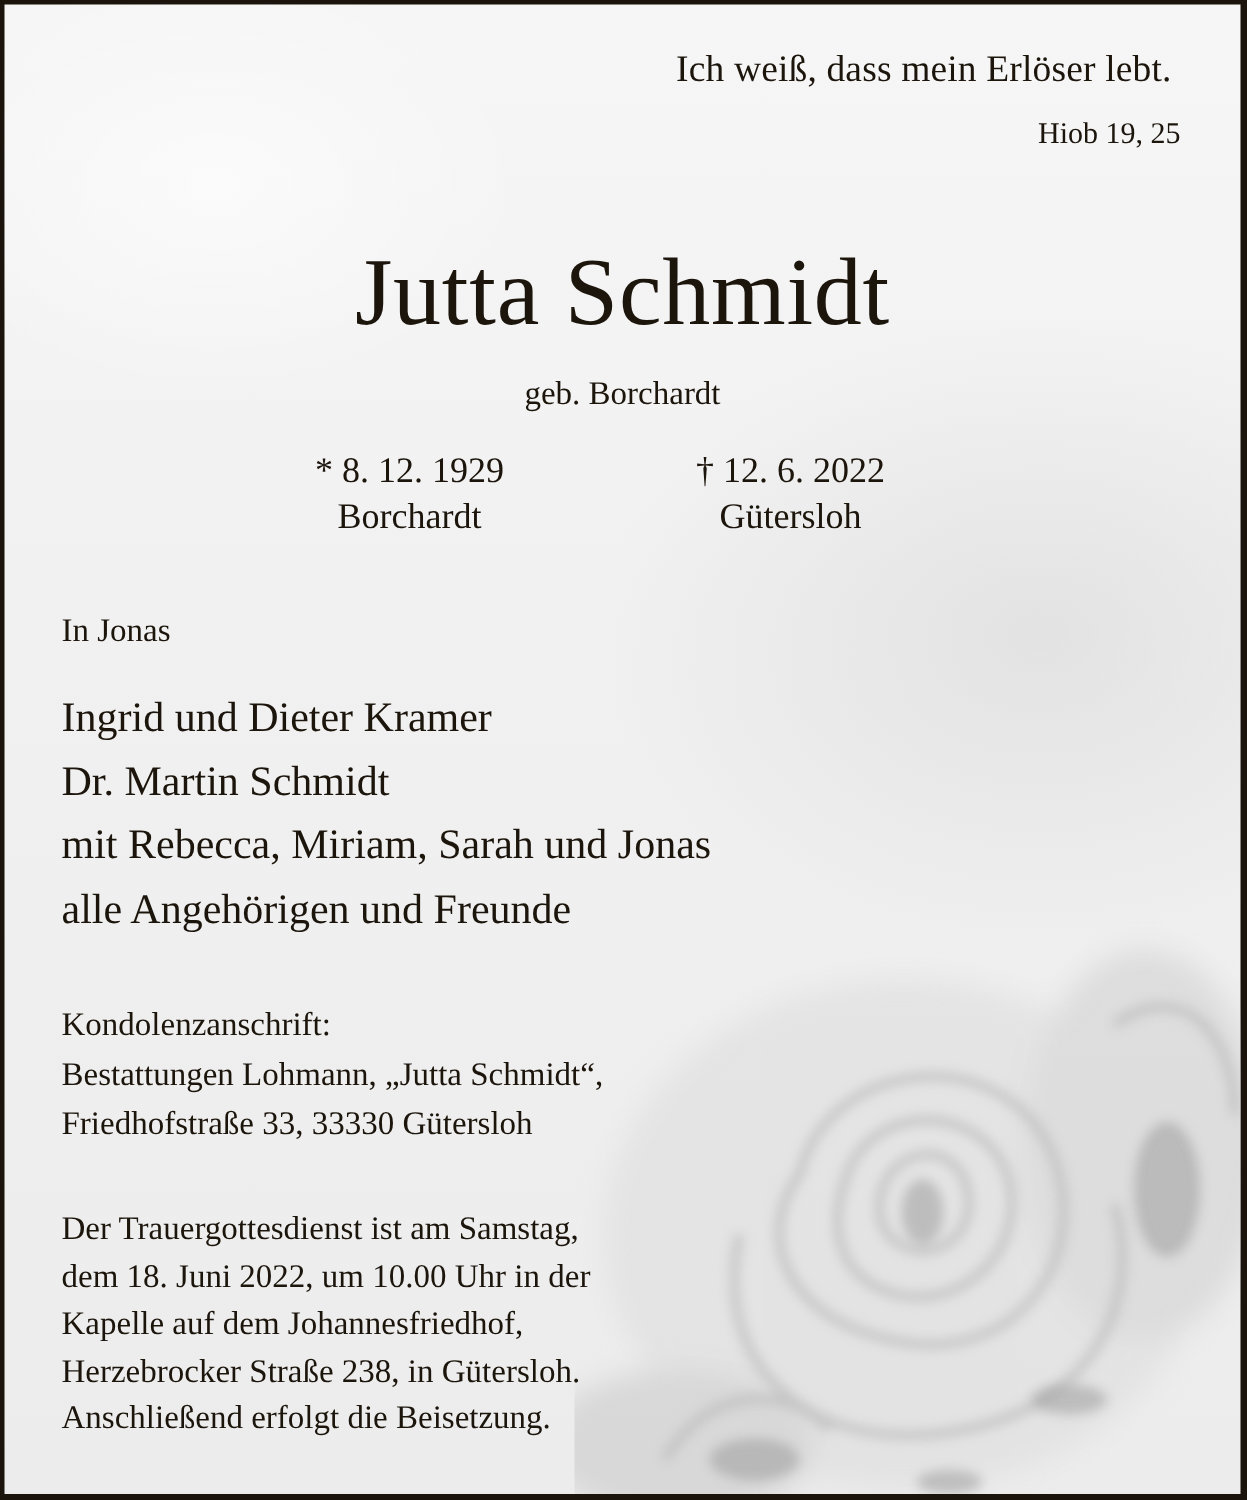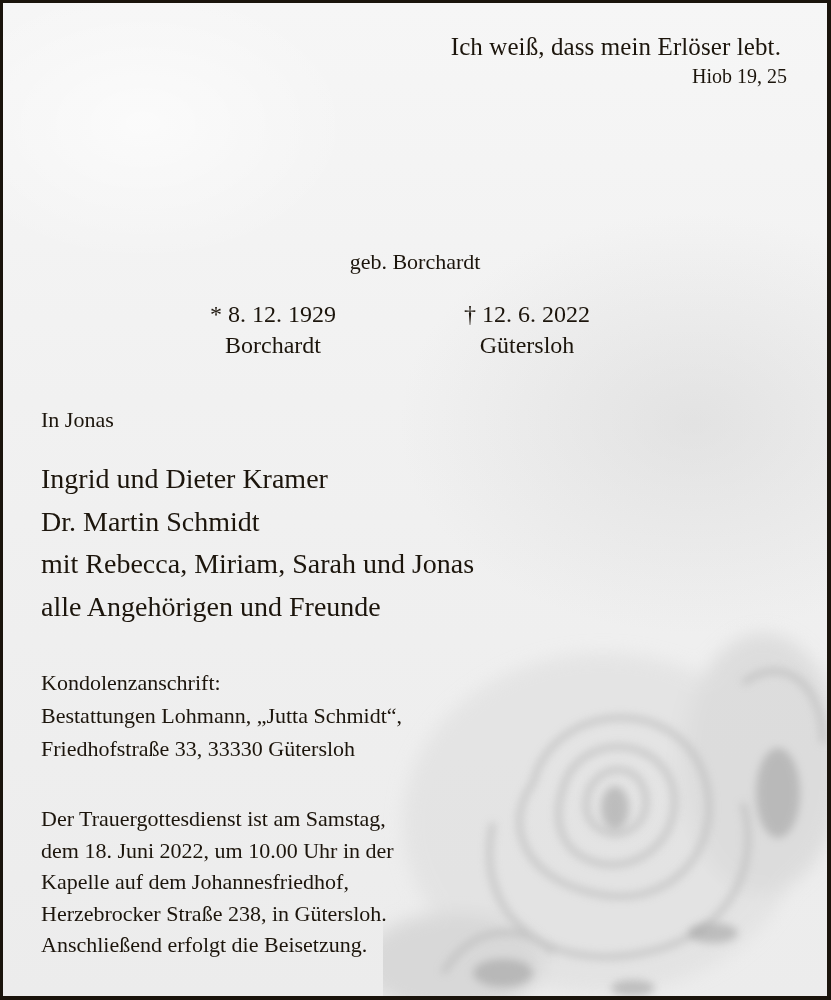--- a/index.html
+++ b/index.html
@@ -15,21 +15,21 @@
       overflow: hidden;
       background:
         radial-gradient(ellipse 420px 300px at 690px 420px, rgba(200,200,200,0.35), rgba(255,255,255,0) 70%),
         radial-gradient(ellipse 300px 200px at 140px 120px, rgba(255,255,255,0.6), rgba(255,255,255,0) 70%),
         linear-gradient(180deg, #f6f6f6 0%, #f1f1f1 40%, #ececec 100%);
     }
     .rose { position: absolute; left: 380px; top: 590px; width: 460px; height: 410px; pointer-events: none; }
 
     .abs { position: absolute; white-space: nowrap; }
     .motto { right: 46px; top: 30px; font-size: 25px; letter-spacing: 0.1px; }
-    .motto-ref { right: 40px; top: 62px; font-size: 20px; }
+    .motto-ref { right: 40px; top: 75px; font-size: 20px; }
     .name { left: 0; width: 824px; top: 155px; text-align: center; font-size: 64px; letter-spacing: 0.5px; }
     .birthname { left: 0; width: 824px; top: 246px; text-align: center; font-size: 22px; }
     .dates { top: 296px; left: 0; width: 824px; }
     .date-col { position: absolute; text-align: center; font-size: 24px; line-height: 31px; font-family: Liberation Serif, serif; }
     .date-col.birth { left: 170px; width: 200px; }
     .date-col.death { left: 424px; width: 200px; }
     .loving { left: 38px; top: 404px; font-size: 22px; }
     .mourners { left: 38px; top: 455px; font-size: 28px; line-height: 42.5px; }
     .condolence { left: 38px; top: 663px; font-size: 22px; line-height: 33px; }
     .service { left: 38px; top: 800px; font-size: 22px; line-height: 31.5px; }
@@ -67,20 +67,21 @@
       <ellipse cx="395" cy="200" rx="22" ry="45"></ellipse>
       <ellipse cx="120" cy="380" rx="30" ry="14"></ellipse>
       <ellipse cx="330" cy="340" rx="25" ry="10"></ellipse>
       <ellipse cx="250" cy="395" rx="22" ry="8"></ellipse>
     </g>
   </svg>
 
   <div class="abs motto">Ich weiß, dass mein Erlöser lebt.</div>
   <div class="abs motto-ref">Hiob 19, 25</div>
 
+  <div class="abs name">Jutta Schmidt</div>
   <div class="abs birthname">geb. Borchardt</div>
 
   <div class="abs dates">
     <div class="date-col birth">
       <span class="line">* 8. 12. 1929</span>
       <span class="line">Borchardt</span>
     </div>
     <div class="date-col death">
       <span class="line">† 12. 6. 2022</span>
       <span class="line">Gütersloh</span>

